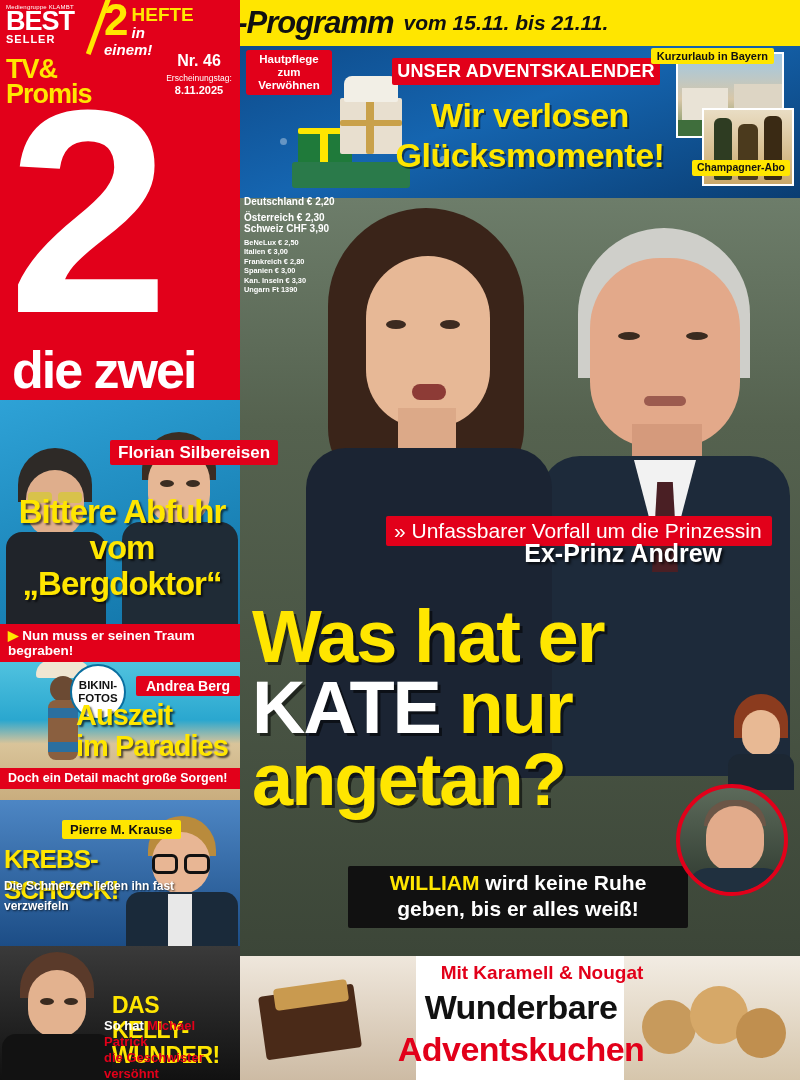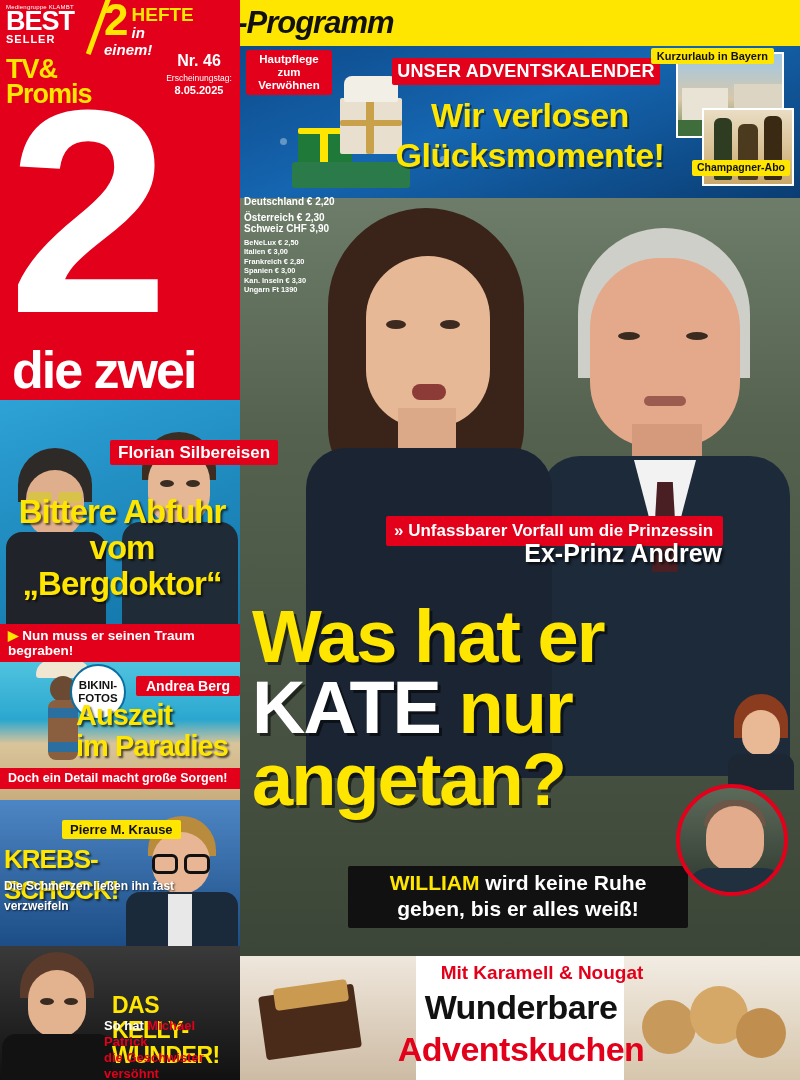--- a/index.html
+++ b/index.html
@@ -220,22 +220,22 @@
     clip-path: polygon(0 0,100% 0,62% 100%,38% 100%);
   }
   .andrew .tie {
     position:absolute; left: 112px; top: 254px; width: 26px; height: 90px;
     background: #4a1f24; clip-path: polygon(20% 0,80% 0,100% 100%,0 100%);
   }
 
   
   .vorfall {
     position: absolute; left: 386px; top: 516px; z-index: 9;
-    background: #e2001a; color: #fff; font-weight: bold;
-    font-size: 17px; line-height: 21px; text-align: center;
+    background: #e2001a; color: #fff; font-weight: normal;
+    font-size: 21px; line-height: 21px; text-align: center;
     padding: 4px 10px 5px 8px; border-radius: 2px;
   }
   .exprinz {
     position: absolute; right: 78px; top: 540px; z-index: 9;
     color: #fff; font-weight: bold; font-size: 25px; line-height: 26px;
     text-align: center; text-shadow: 2px 2px 3px rgba(0,0,0,.8);
   }
   .headline {
     position: absolute; left: 252px; top: 602px; width: 460px; z-index: 9;
     color: #ffe600; font-weight: bold; letter-spacing: -2px;
@@ -404,20 +404,21 @@
 </style>
 </head>
 <body>
 
 <div class="page">
 
   <div class="top-banner">
     <span class="ihr">Ihr</span>
     <span class="tvlogo">TV</span>
     <span class="programm">-Programm</span>
+    <span class="dates">vom 15.11. bis 21.11.</span>
   </div>
 
   <div class="masthead">
     <div class="bestseller">
       <div class="klambt">Mediengruppe KLAMBT</div>
       <div class="best">BEST</div>
       <div class="seller">SELLER</div>
       <div class="tvpromis">TV&amp;</div>
       <div class="tvpromis" style="margin-top:0">Promis</div>
     </div>
@@ -427,21 +428,21 @@
       <div class="hefte-word">HEFTE</div>
       <div class="ineinem">in einem!</div>
     </div>
     <div class="big2">2</div>
     <div class="diezwei">die zwei</div>
   </div>
 
   <div class="issue">
     <div class="nr">Nr. 46</div>
     <div class="erschein">Erscheinungstag:</div>
-    <div class="date">8.05.2025</div>
+    <div class="date">8.11.2025</div>
   </div>
 
   <div class="advent">
     <div class="advent-sparkle" style="left:40px;top:92px;width:7px;height:7px;"></div>
     <div class="advent-sparkle" style="left:120px;top:30px;width:5px;height:5px;"></div>
     <div class="advent-sparkle" style="left:200px;top:110px;width:6px;height:6px;"></div>
     <div class="advent-sparkle" style="left:310px;top:24px;width:5px;height:5px;"></div>
     <div class="advent-sparkle" style="left:90px;top:132px;width:8px;height:8px;"></div>
   </div>
 

